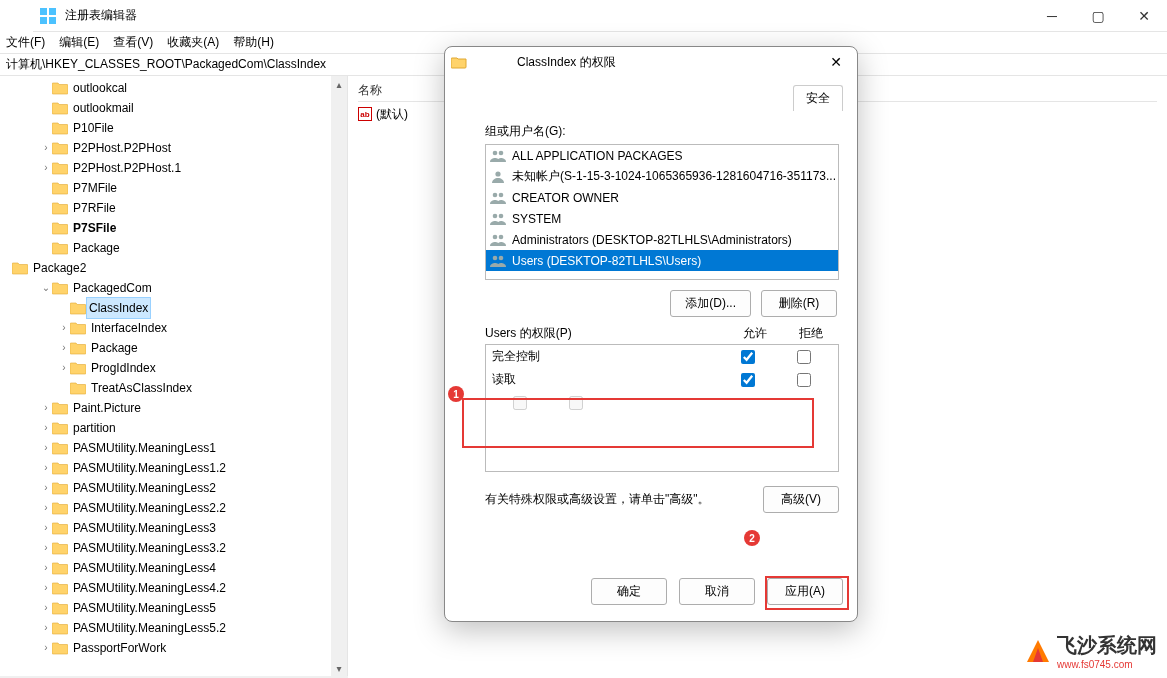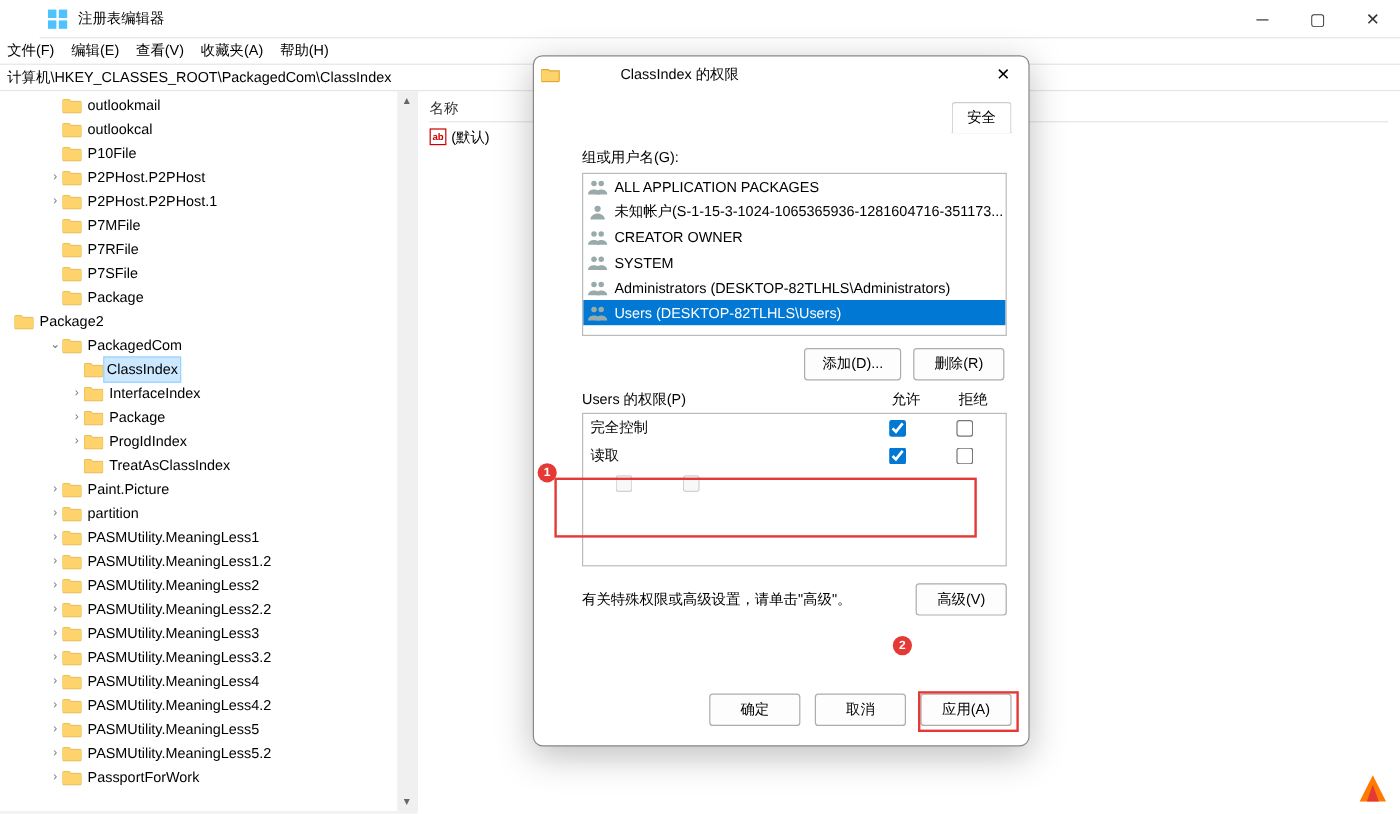--- a/index.html
+++ b/index.html
@@ -102,38 +102,38 @@
 <div class="content">
   <div class="tree-pane">
     <div class="tree" id="tree">
         <div class="tree-row" style="padding-left: 40px;">
           <span class="expander"></span>
           <span class="folder">
             <svg viewBox="0 0 16 14">
               <path d="M0 3a1 1 0 0 1 1-1h5l1.2 1.5H15a1 1 0 0 1 1 1V12a1 1 0 0 1-1 1H1a1 1 0 0 1-1-1z" fill="#ffd36b" stroke="#e0a832" stroke-width="0.6"></path>
             </svg>
           </span>
+          <span class="label">outlookcal</span>
+        </div>
+        <div class="tree-row" style="padding-left: 40px;">
+          <span class="expander"></span>
+          <span class="folder">
+            <svg viewBox="0 0 16 14">
+              <path d="M0 3a1 1 0 0 1 1-1h5l1.2 1.5H15a1 1 0 0 1 1 1V12a1 1 0 0 1-1 1H1a1 1 0 0 1-1-1z" fill="#ffd36b" stroke="#e0a832" stroke-width="0.6"></path>
+            </svg>
+          </span>
           <span class="label">outlookmail</span>
         </div>
         <div class="tree-row" style="padding-left: 40px;">
           <span class="expander"></span>
           <span class="folder">
             <svg viewBox="0 0 16 14">
               <path d="M0 3a1 1 0 0 1 1-1h5l1.2 1.5H15a1 1 0 0 1 1 1V12a1 1 0 0 1-1 1H1a1 1 0 0 1-1-1z" fill="#ffd36b" stroke="#e0a832" stroke-width="0.6"></path>
             </svg>
           </span>
-          <span class="label">outlookcal</span>
-        </div>
-        <div class="tree-row" style="padding-left: 40px;">
-          <span class="expander"></span>
-          <span class="folder">
-            <svg viewBox="0 0 16 14">
-              <path d="M0 3a1 1 0 0 1 1-1h5l1.2 1.5H15a1 1 0 0 1 1 1V12a1 1 0 0 1-1 1H1a1 1 0 0 1-1-1z" fill="#ffd36b" stroke="#e0a832" stroke-width="0.6"></path>
-            </svg>
-          </span>
           <span class="label">P10File</span>
         </div>
         <div class="tree-row" style="padding-left: 40px;">
           <span class="expander">›</span>
           <span class="folder">
             <svg viewBox="0 0 16 14">
               <path d="M0 3a1 1 0 0 1 1-1h5l1.2 1.5H15a1 1 0 0 1 1 1V12a1 1 0 0 1-1 1H1a1 1 0 0 1-1-1z" fill="#ffd36b" stroke="#e0a832" stroke-width="0.6"></path>
             </svg>
           </span>
           <span class="label">P2PHost.P2PHost</span>
@@ -158,21 +158,21 @@
         </div>
         <div class="tree-row" style="padding-left: 40px;">
           <span class="expander"></span>
           <span class="folder">
             <svg viewBox="0 0 16 14">
               <path d="M0 3a1 1 0 0 1 1-1h5l1.2 1.5H15a1 1 0 0 1 1 1V12a1 1 0 0 1-1 1H1a1 1 0 0 1-1-1z" fill="#ffd36b" stroke="#e0a832" stroke-width="0.6"></path>
             </svg>
           </span>
           <span class="label">P7RFile</span>
         </div>
-        <div class="tree-row" style="padding-left: 40px;">
+        <div class="tree-row" style="padding-left: 40px; font-weight: bold;">
           <span class="expander"></span>
           <span class="folder">
             <svg viewBox="0 0 16 14">
               <path d="M0 3a1 1 0 0 1 1-1h5l1.2 1.5H15a1 1 0 0 1 1 1V12a1 1 0 0 1-1 1H1a1 1 0 0 1-1-1z" fill="#ffd36b" stroke="#e0a832" stroke-width="0.6"></path>
             </svg>
           </span>
           <span class="label">P7SFile</span>
         </div>
         <div class="tree-row" style="padding-left: 40px;">
           <span class="expander"></span>
@@ -526,13 +526,17 @@
 <div class="badge" style="left:744px; top:530px;">2</div>
 <div class="hl-red" style="left:765px; top:576px; width:84px; height:34px;"></div>
 
 <div class="watermark">
   <span class="wm-icon">
     <svg viewBox="0 0 26 26">
         <polygon points="2,24 13,2 24,24" fill="#ff7a00"></polygon>
         <polygon points="8,24 13,10 18,24" fill="#e53935"></polygon>
       </svg>
   </span>
+  <div>
+    <div class="big">飞沙系统网</div>
+    <div class="small">www.fs0745.com</div>
+  </div>
 </div>
 
 </body></html>

